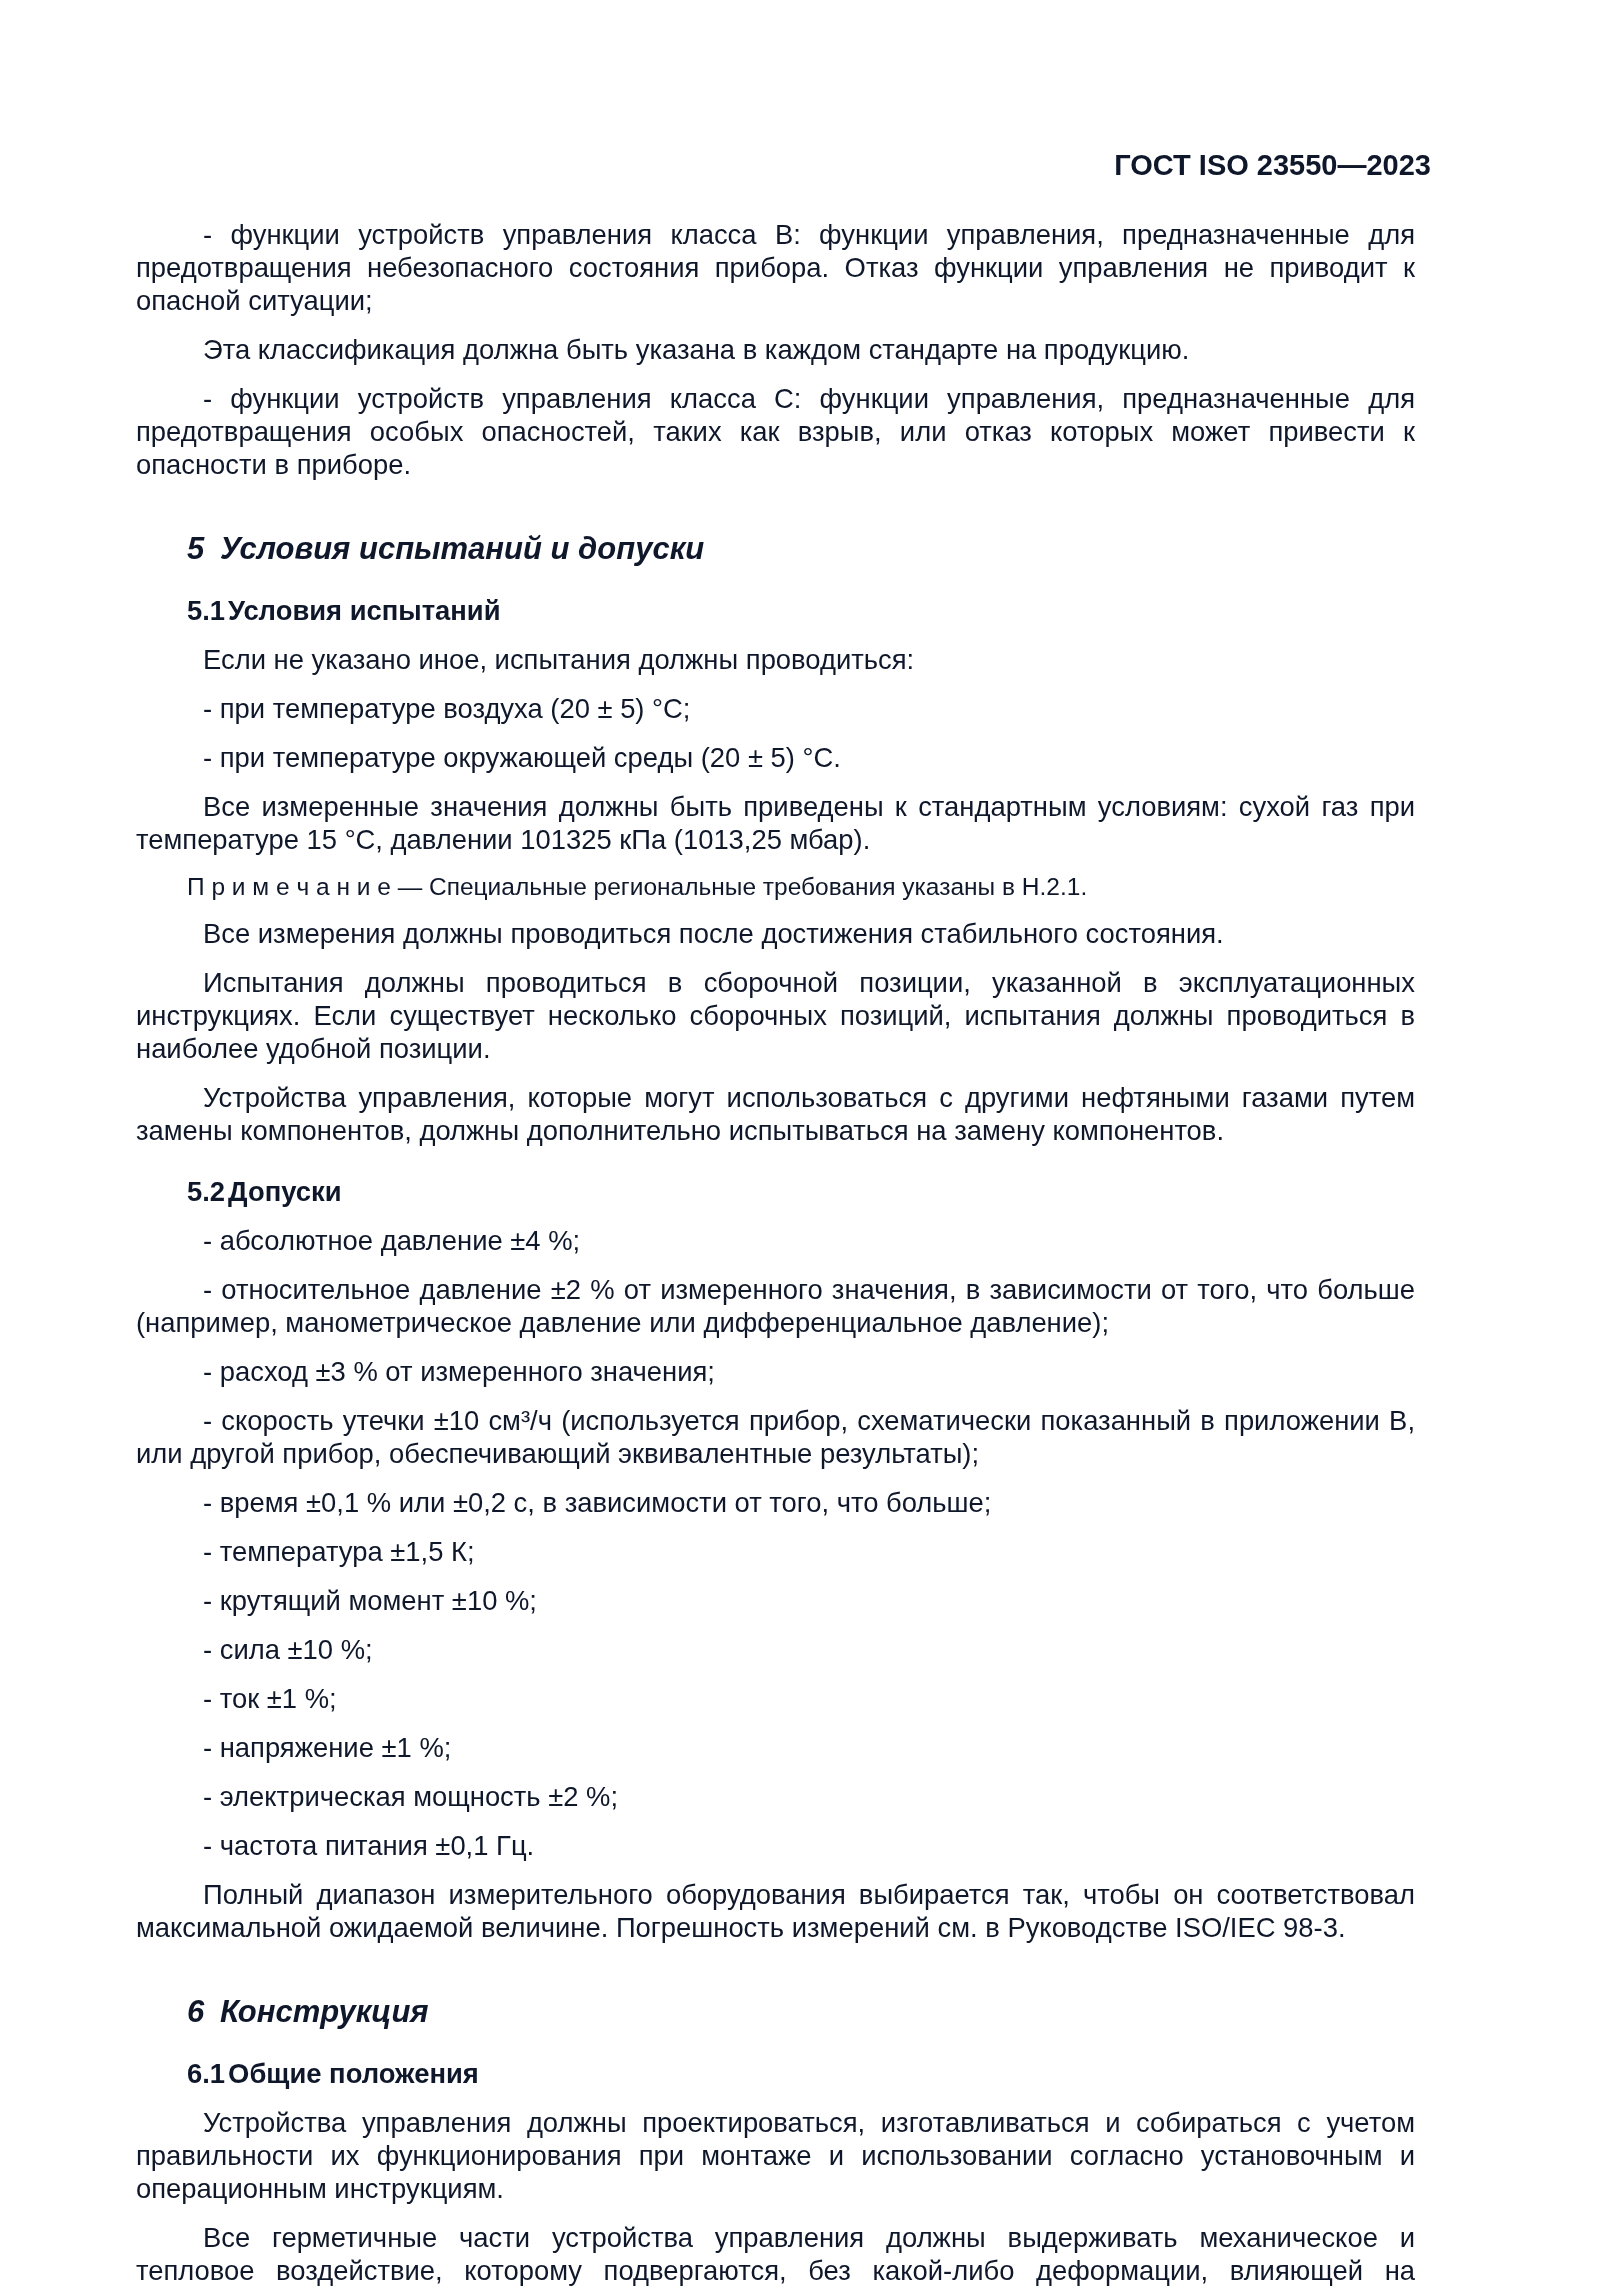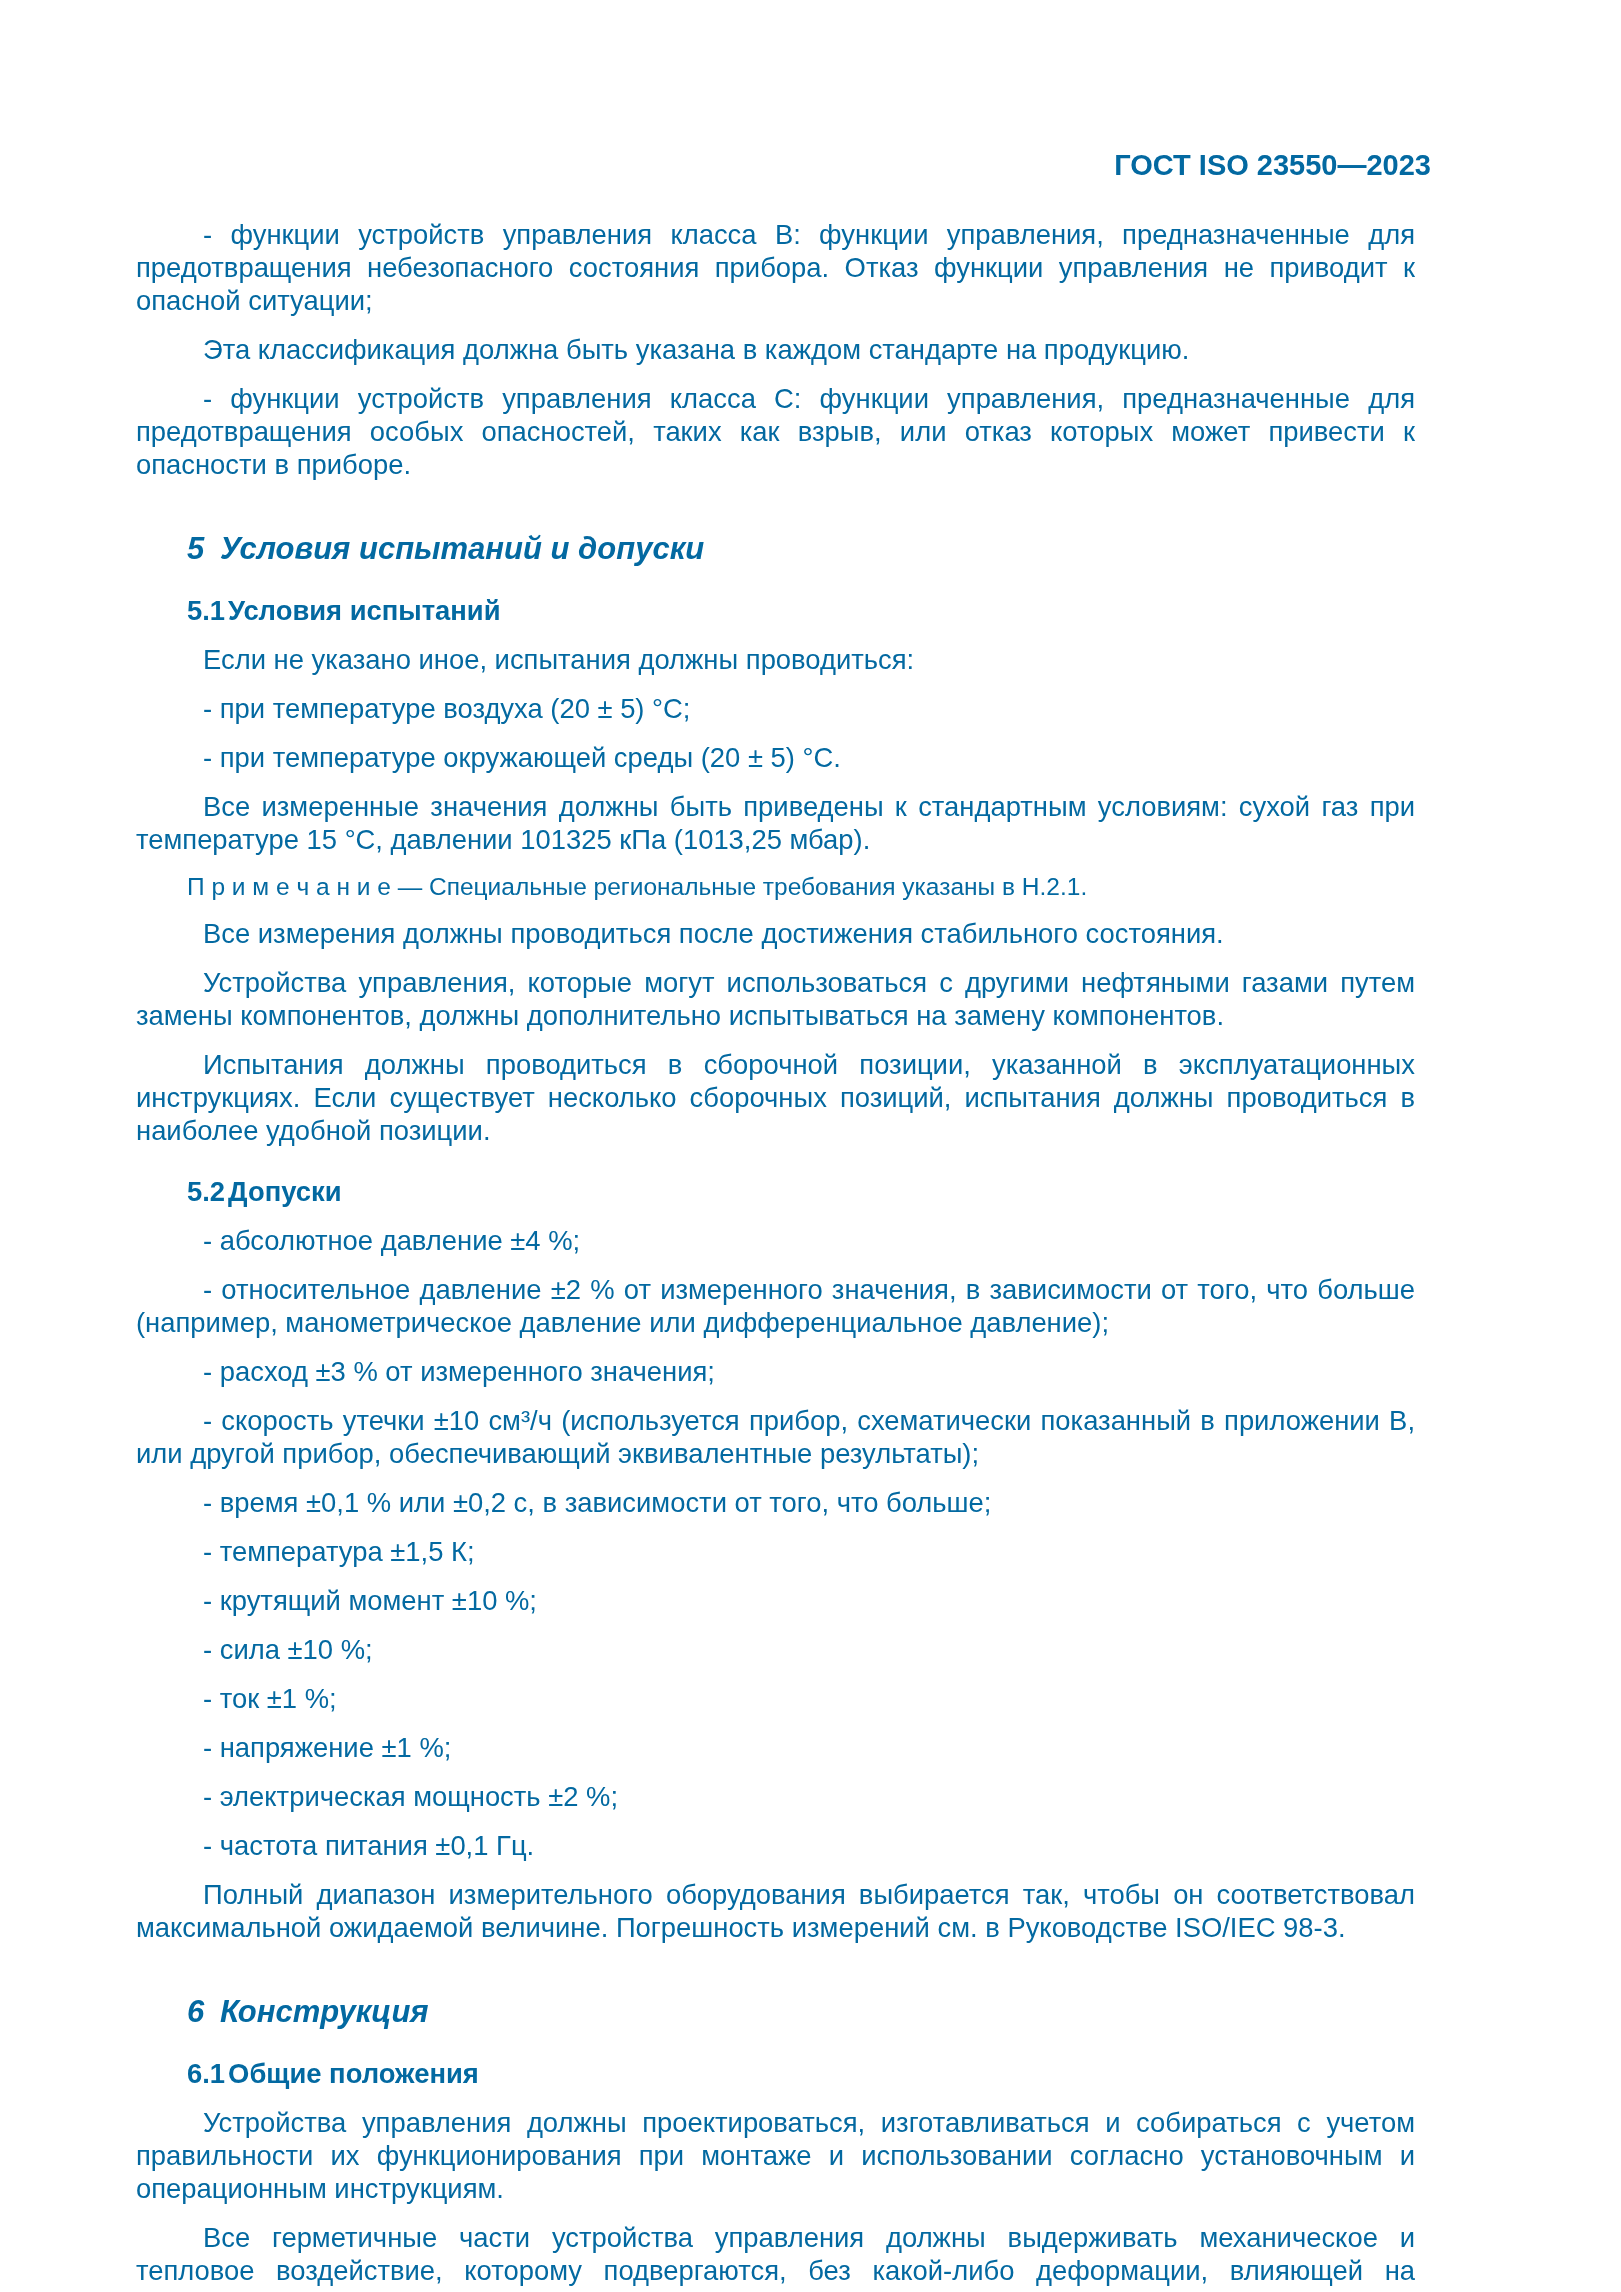--- a/index.html
+++ b/index.html
@@ -8,21 +8,21 @@
     background: #ffffff;
   }
   .page {
     position: relative;
     width: 1621px;
     height: 2293px;
     box-sizing: border-box;
     background: #ffffff;
     padding: 148px 190px 0 120px;
     font-family: "Liberation Sans", "DejaVu Sans", sans-serif;
-    color: #0369a1;
+    color: #0f172a;
   }
   .doc-header {
     font-size: 29px;
     line-height: 35px;
     font-weight: 700;
     text-align: right;
     margin: 0 0 35px 0;
   }
   p.body-p {
     margin: 16px;
@@ -80,22 +80,22 @@
   </div>
 
   <p class="body-p">Если не указано иное, испытания должны проводиться:</p>
   <p class="body-p">- при температуре воздуха (20 ± 5) °С;</p>
   <p class="body-p">- при температуре окружающей среды (20 ± 5) °С.</p>
   <p class="body-p">Все измеренные значения должны быть приведены к стандартным условиям: сухой газ при температуре 15 °С, давлении 101325 кПа (1013,25 мбар).</p>
 
   <p class="note">П р и м е ч а н и е — Специальные региональные требования указаны в Н.2.1.</p>
 
   <p class="body-p">Все измерения должны проводиться после достижения стабильного состояния.</p>
+  <p class="body-p">Испытания должны проводиться в сборочной позиции, указанной в эксплуатационных инструкциях. Если существует несколько сборочных позиций, испытания должны проводиться в наиболее удобной позиции.</p>
   <p class="body-p">Устройства управления, которые могут использоваться с другими нефтяными газами путем замены компонентов, должны дополнительно испытываться на замену компонентов.</p>
-  <p class="body-p">Испытания должны проводиться в сборочной позиции, указанной в эксплуатационных инструкциях. Если существует несколько сборочных позиций, испытания должны проводиться в наиболее удобной позиции.</p>
 
   <div class="sec-h2">
     <span class="hnum">5.2</span><span class="htitle">Допуски</span>
   </div>
 
   <p class="body-p">- абсолютное давление ±4 %;</p>
   <p class="body-p">- относительное давление ±2 % от измеренного значения, в зависимости от того, что больше (например, манометрическое давление или дифференциальное давление);</p>
   <p class="body-p">- расход ±3 % от измеренного значения;</p>
   <p class="body-p">- скорость утечки ±10 см³/ч (используется прибор, схематически показанный в приложении В, или другой прибор, обеспечивающий эквивалентные результаты);</p>
   <p class="body-p">- время ±0,1 % или ±0,2 с, в зависимости от того, что больше;</p>

